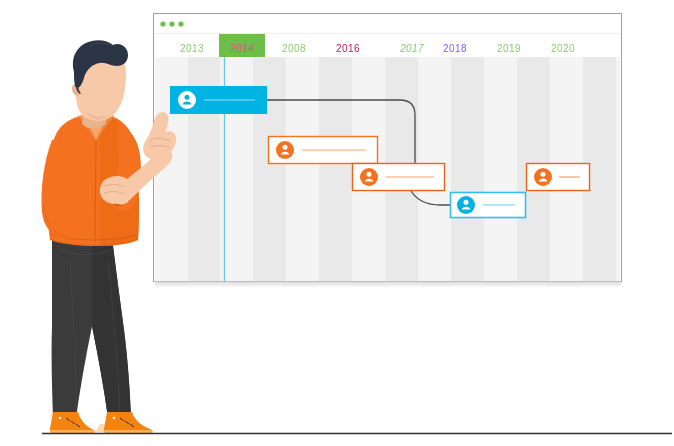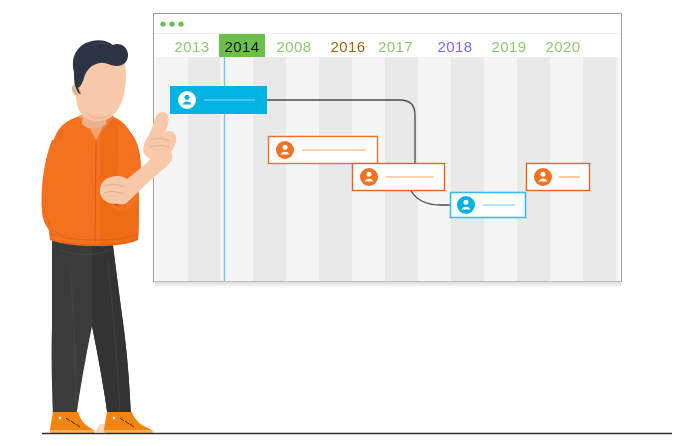--- a/index.html
+++ b/index.html
@@ -1,21 +1,21 @@
 <!DOCTYPE html>
 <html><head>
 <meta charset="utf-8">
 <style>
   html,body{margin:0;padding:0;background:#ffffff;}
   body{width:674px;height:446px;position:relative;overflow:hidden;
        font-family:"Liberation Sans", sans-serif;}
   .stage{position:absolute;left:0;top:0;width:674px;height:446px;}
   .layer{position:absolute;left:0;top:0;width:674px;height:446px;}
   svg{display:block;}
-  .yr{font-family:"Liberation Sans", sans-serif;font-size:15px;letter-spacing:.4px;}
+  .yr{font-family:"Liberation Sans", sans-serif;font-size:10px;letter-spacing:.4px;}
 </style>
 </head>
 <body>
 
 <div class="stage">
 
   <div class="layer">
     <svg width="674" height="446" viewBox="0 0 674 446">
       <defs>
         <linearGradient id="boardShadow" x1="0" y1="0" x2="0" y2="1">
@@ -56,29 +56,29 @@
 
       <rect x="219" y="34" width="46" height="23" fill="#6cc04a"></rect>
     </svg>
   </div>
 
   <div class="layer" style="pointer-events:none;">
     <div style="position:absolute;left:170px;top:38px;width:44px;text-align:center;">
       <span class="yr" style="color:#8dc971;">2013</span>
     </div>
     <div style="position:absolute;left:219px;top:38px;width:46px;text-align:center;">
-      <span class="yr" style="color:#0f172a;">2014</span>
+      <span class="yr" style="color:#ec4899;">2014</span>
     </div>
     <div style="position:absolute;left:271px;top:38px;width:46px;text-align:center;">
       <span class="yr" style="color:#8dc971;">2008</span>
     </div>
     <div style="position:absolute;left:325px;top:38px;width:46px;text-align:center;">
-      <span class="yr" style="color:#a16207;">2016</span>
-    </div>
-    <div style="position:absolute;left:378px;top:38px;width:46px;text-align:left;">
+      <span class="yr" style="color:#be185d;">2016</span>
+    </div>
+    <div style="position:absolute;left:378px;top:38px;width:46px;text-align:right;font-style:italic;">
       <span class="yr" style="color:#8dc971;">2017</span>
     </div>
     <div style="position:absolute;left:432px;top:38px;width:46px;text-align:center;">
       <span class="yr" style="color:#8b5cf6;">2018</span>
     </div>
     <div style="position:absolute;left:486px;top:38px;width:46px;text-align:center;">
       <span class="yr" style="color:#8dc971;text-align:center;">2019</span>
     </div>
     <div style="position:absolute;left:540px;top:38px;width:46px;text-align:center;">
       <span class="yr" style="color:#8dc971;">2020</span>

